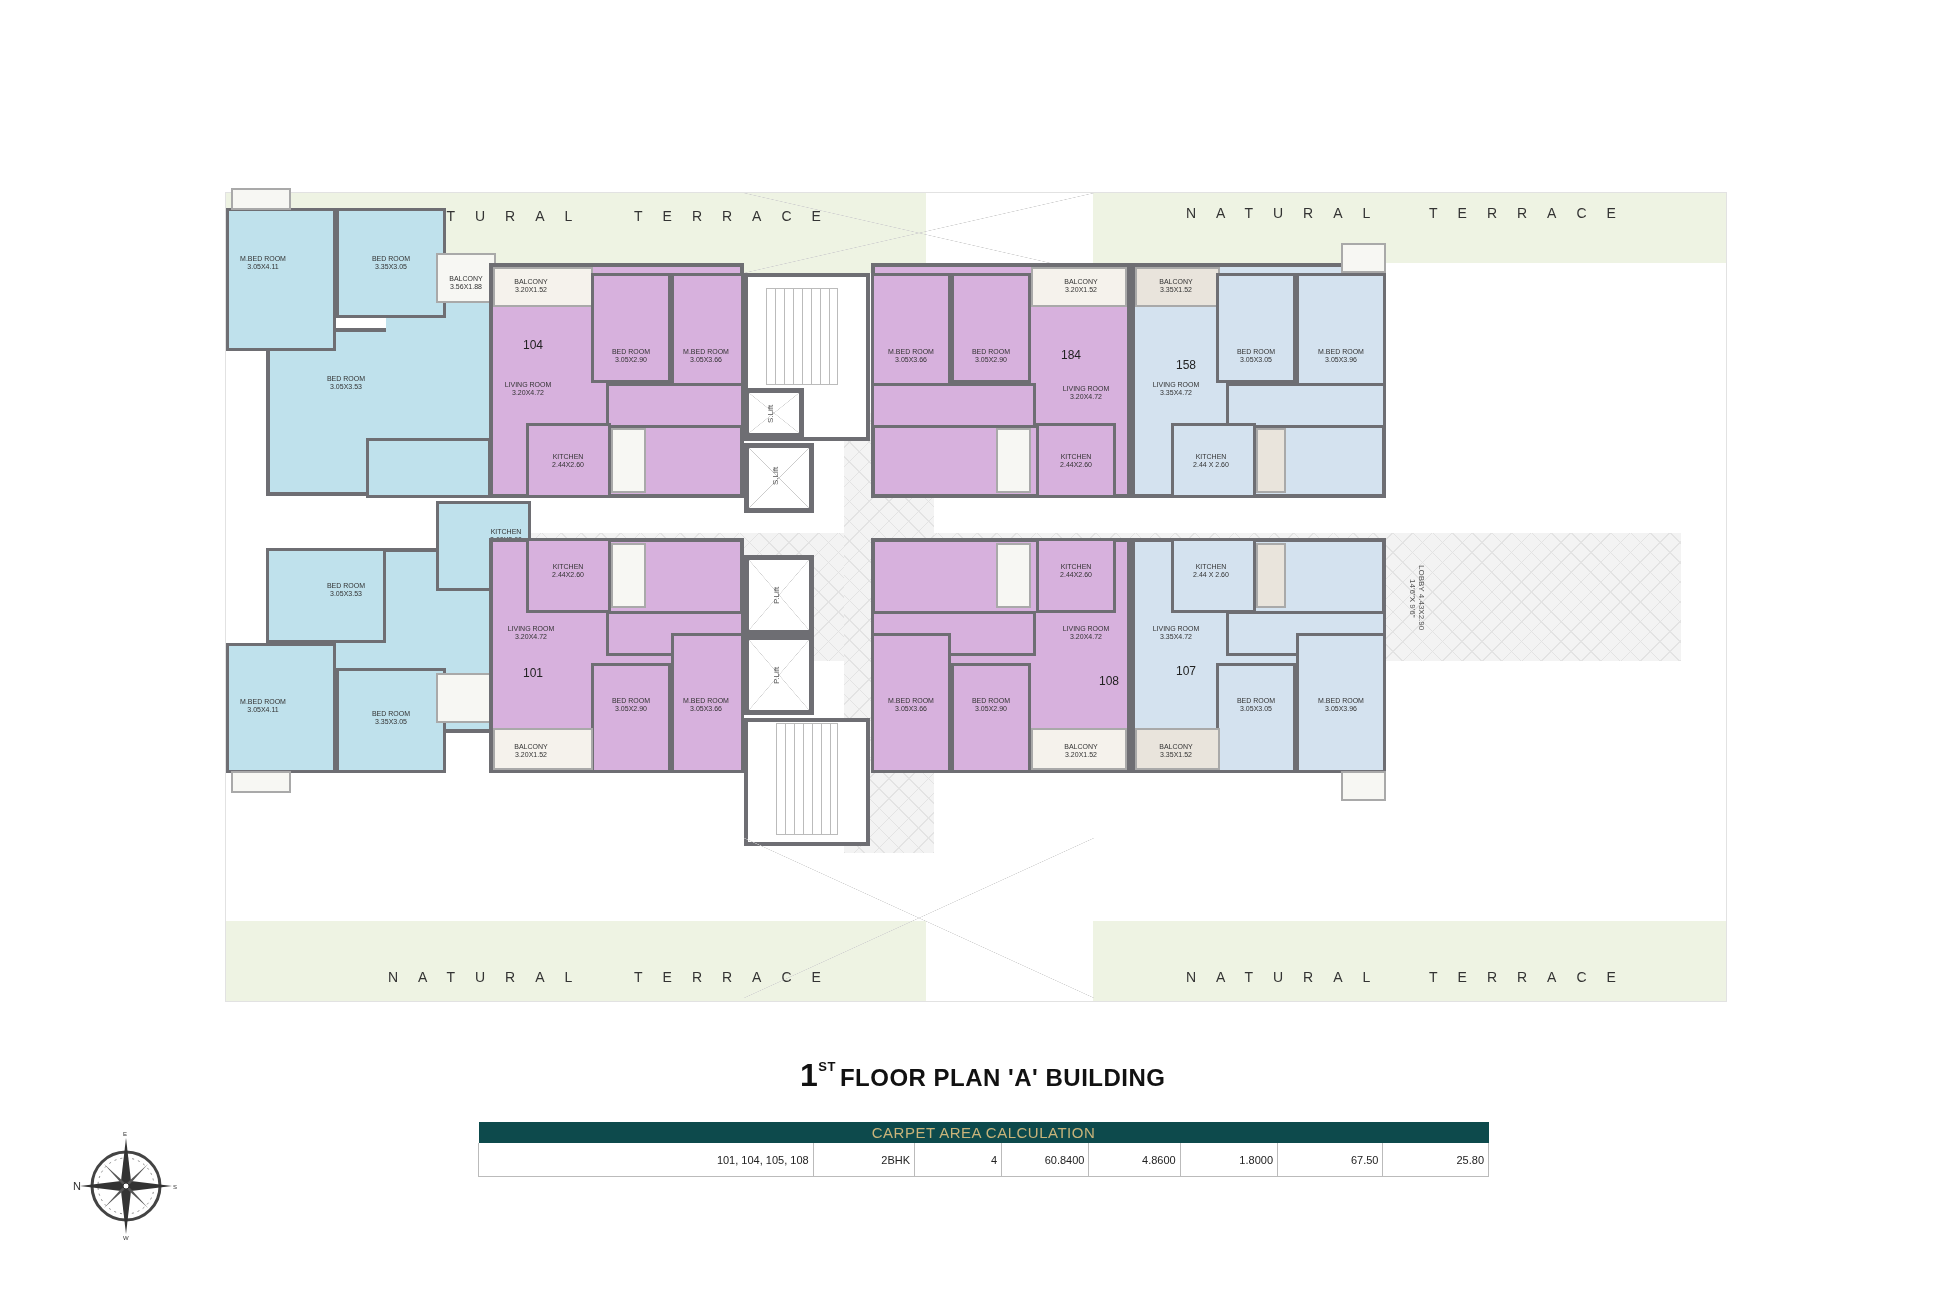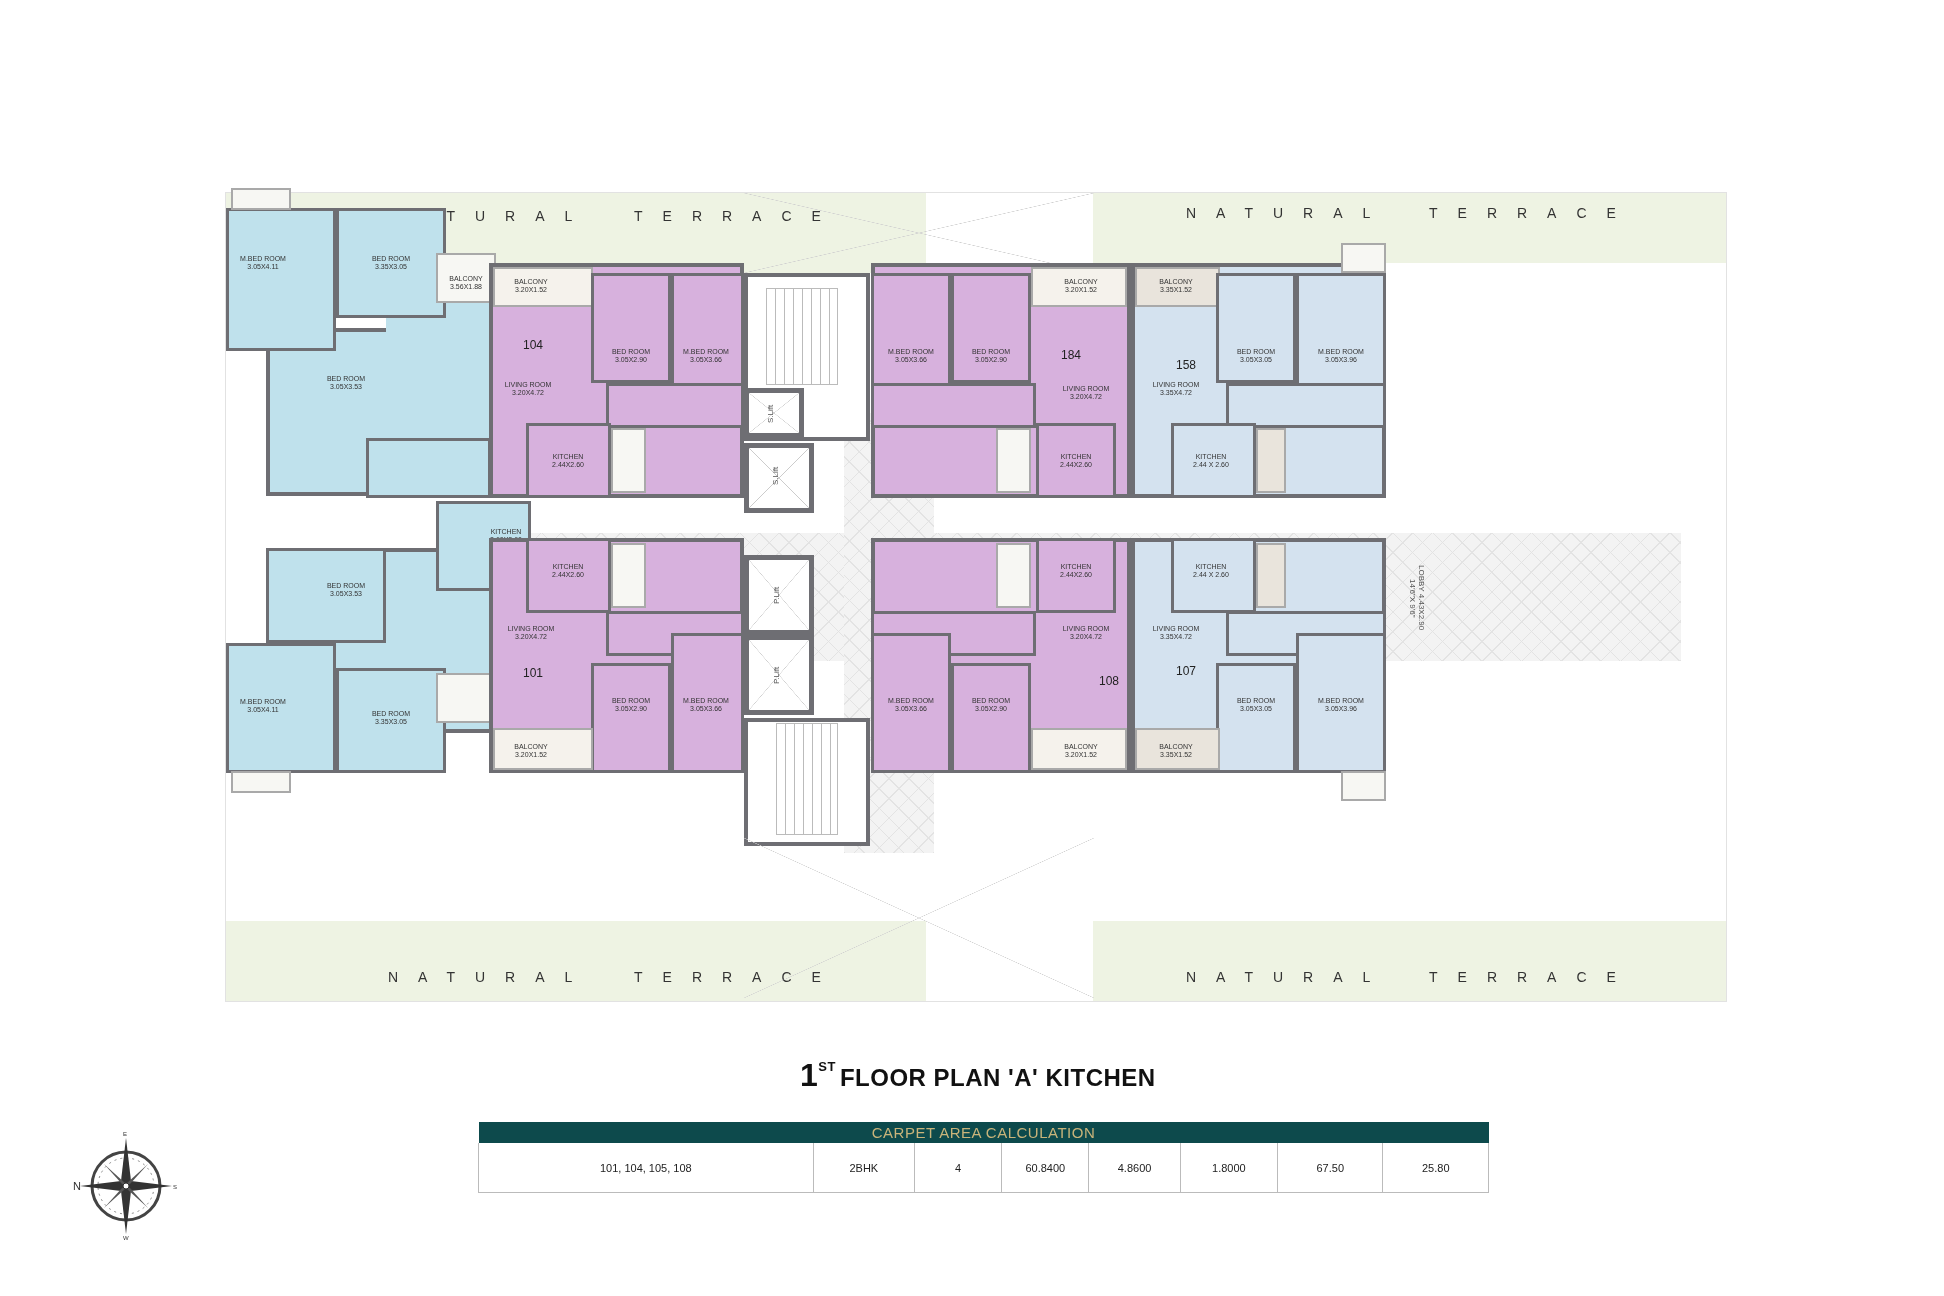--- a/index.html
+++ b/index.html
@@ -26,21 +26,21 @@
   .lift{position:absolute;border:5px solid #6e6e73;box-sizing:border-box;background:#fff;
     background-image:linear-gradient(to bottom right,transparent calc(50% - 0.5px),#ccc 50%,transparent calc(50% + 0.5px)),linear-gradient(to top right,transparent calc(50% - 0.5px),#ccc 50%,transparent calc(50% + 0.5px));}
   .stair{position:absolute;background:repeating-linear-gradient(90deg,#fff 0 8px,#bbb 8px 9px);border:1px solid #bbb;}
   .xbox{position:absolute;background-image:linear-gradient(to bottom right,transparent calc(50% - 0.5px),#d0d0d0 50%,transparent calc(50% + 0.5px)),linear-gradient(to top right,transparent calc(50% - 0.5px),#d0d0d0 50%,transparent calc(50% + 0.5px));}
   .title{position:absolute;left:800px;top:1057px;font-family:"Liberation Sans",sans-serif;font-weight:bold;font-size:24px;color:#111;letter-spacing:0.5px;}
   .title sup{font-size:13px;vertical-align:top;position:relative;top:2px;margin-right:4px;}
   .title .num{font-size:32px;font-weight:bold;}
   table.carpet{position:absolute;left:478px;top:1122px;width:1011px;border-collapse:collapse;font-family:"Liberation Sans",sans-serif;font-size:11px;}
   table.carpet th.cap{background:#0d4a4c;color:#c9b47a;font-weight:normal;font-size:15px;height:21px;padding:0;letter-spacing:0.5px;}
   table.carpet th.h{background:#c6a24f;color:#3a2f16;font-weight:normal;font-size:11px;height:20px;padding:0;border-left:1px solid #d9bf7f;}
-  table.carpet td{text-align:center;color:#222;height:25px;border-left:1px solid #bbb;border-bottom:1px solid #bbb;padding:12px;}
+  table.carpet td{text-align:right;color:#222;height:25px;border-left:1px solid #bbb;border-bottom:1px solid #bbb;padding:4px;}
   table.carpet tr td:first-child{border-left:1px solid #bbb;}
   table.carpet tr td:last-child{border-right:1px solid #bbb;}
   .compass{position:absolute;left:70px;top:1128px;width:112px;height:112px;}
 </style>
 </head>
 <body>
 
 <div class="plan">
 
   <div class="terrace" style="left:0;top:0;width:700px;height:80px;"></div>
@@ -318,21 +318,21 @@
       <b>3.05X3.96</b>
     </div>
   <div class="lbl" style="left:950px;top:558px;">
       <b>BALCONY</b>
       <b>3.35X1.52</b>
     </div>
   <div class="flatno" style="left:960px;top:478px;">107</div>
 </div>
 
 <div class="title">
-  <span class="num">1</span><sup>ST</sup><span>FLOOR PLAN 'A' KITCHEN</span>
+  <span class="num">1</span><sup>ST</sup><span>FLOOR PLAN 'A' BUILDING</span>
 </div>
 
 <svg class="compass" viewBox="0 0 112 112">
   <circle cx="56" cy="58" r="34" fill="none" stroke="#444" stroke-width="3"></circle>
   <circle cx="56" cy="58" r="28" fill="none" stroke="#888" stroke-width="1" stroke-dasharray="2 4"></circle>
   <polygon points="56,10 61,53 56,58 51,53" fill="#333"></polygon>
   <polygon points="56,106 61,63 56,58 51,63" fill="#333"></polygon>
   <polygon points="10,58 51,53 56,58 51,63" fill="#333"></polygon>
   <polygon points="102,58 61,53 56,58 61,63" fill="#333"></polygon>
   <polygon points="34,36 55,55 56,58 52,56" fill="#555"></polygon>

